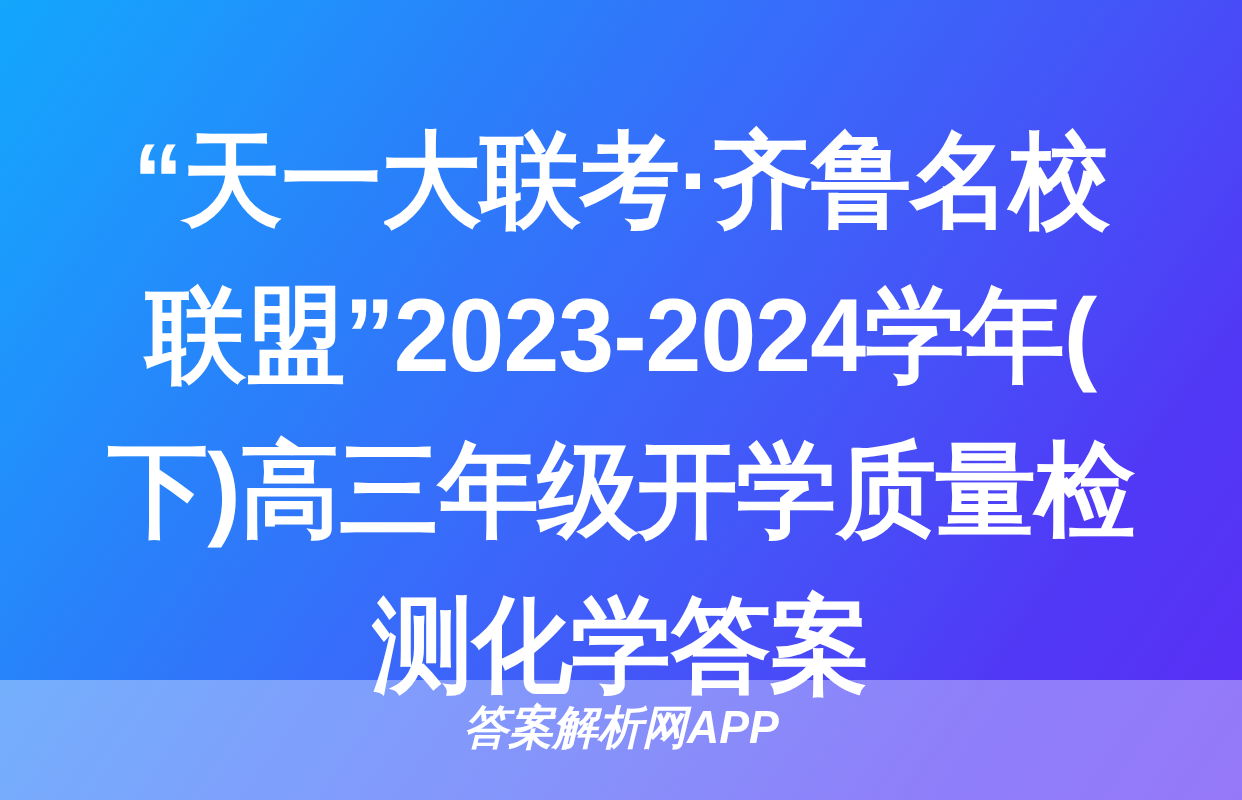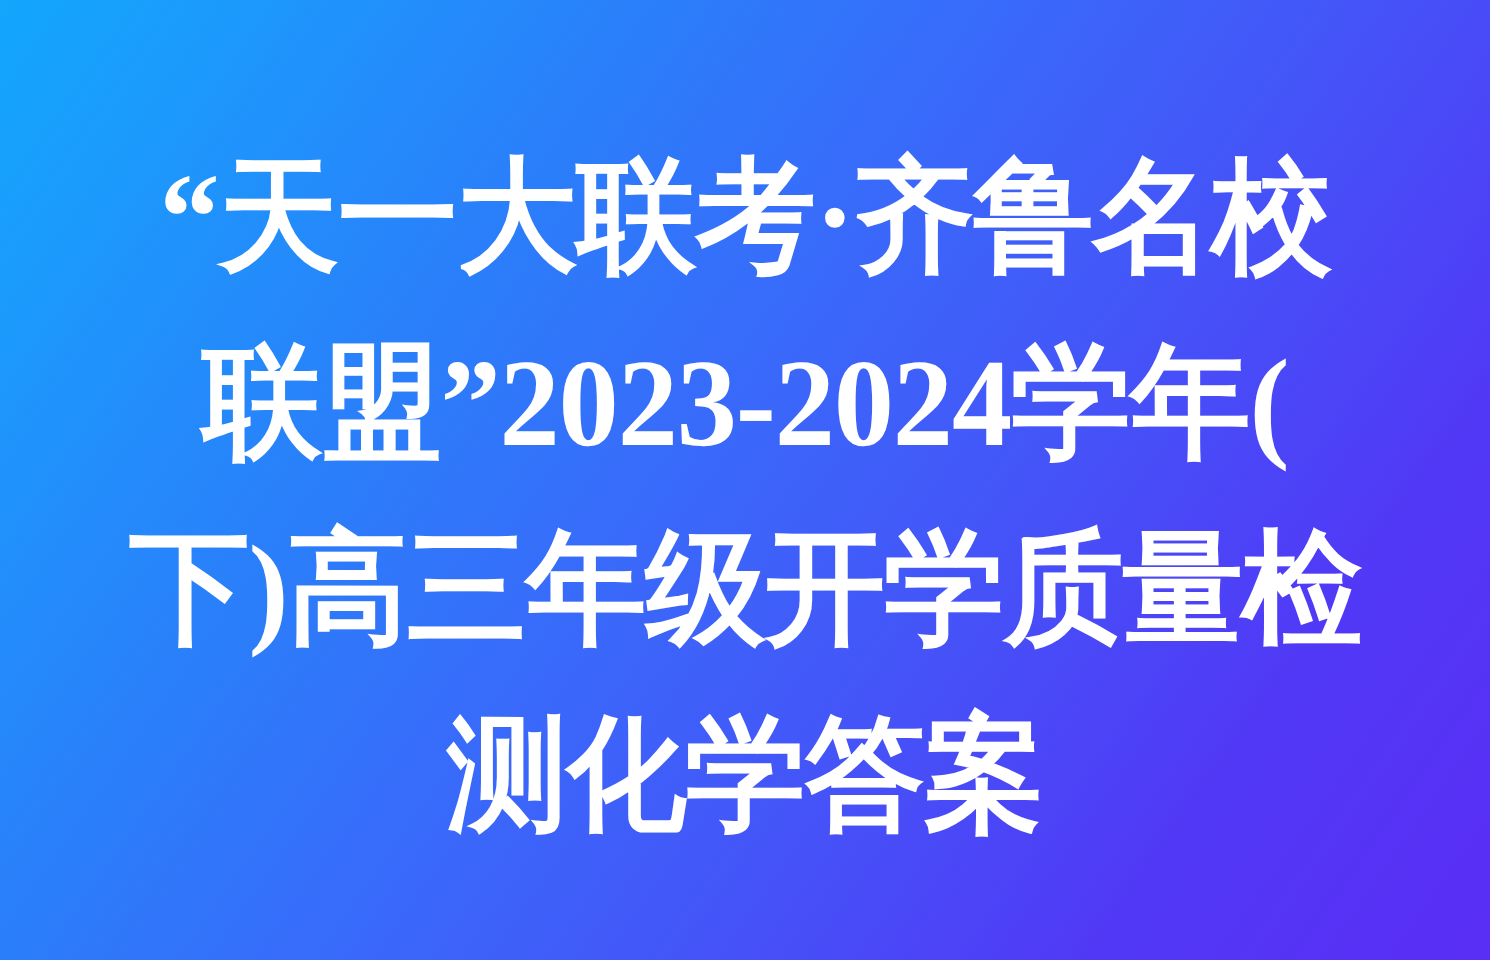--- a/index.html
+++ b/index.html
@@ -7,21 +7,21 @@
     margin: 0;
     padding: 0;
     background: #1a1a1a;
   }
 
   #stage {
     position: relative;
     width: 1242px;
     height: 800px;
     overflow: hidden;
-    font-family: Liberation Serif, serif;
+    font-family: Liberation Sans, sans-serif;
     
     background:
       linear-gradient(125deg,
         #12a6fd 0%,
         #1b9bfc 10%,
         #2a7ffa 30%,
         #3a68fa 48%,
         #4553f8 64%,
         #5138f6 82%,
         #5a2ef5 100%);
@@ -82,14 +82,17 @@
 
 <div id="stage">
 
   <div id="title-block">
     <span class="title-line">“天一大联考·齐鲁名校</span>
     <span class="title-line">联盟”2023-2024学年(</span>
     <span class="title-line">下)高三年级开学质量检</span>
     <span class="title-line">测化学答案</span>
   </div>
 
+  <div id="watermark-bar">
+    <span id="watermark-text">答案解析网APP</span>
+  </div>
 
 </div>
 
 </body></html>

